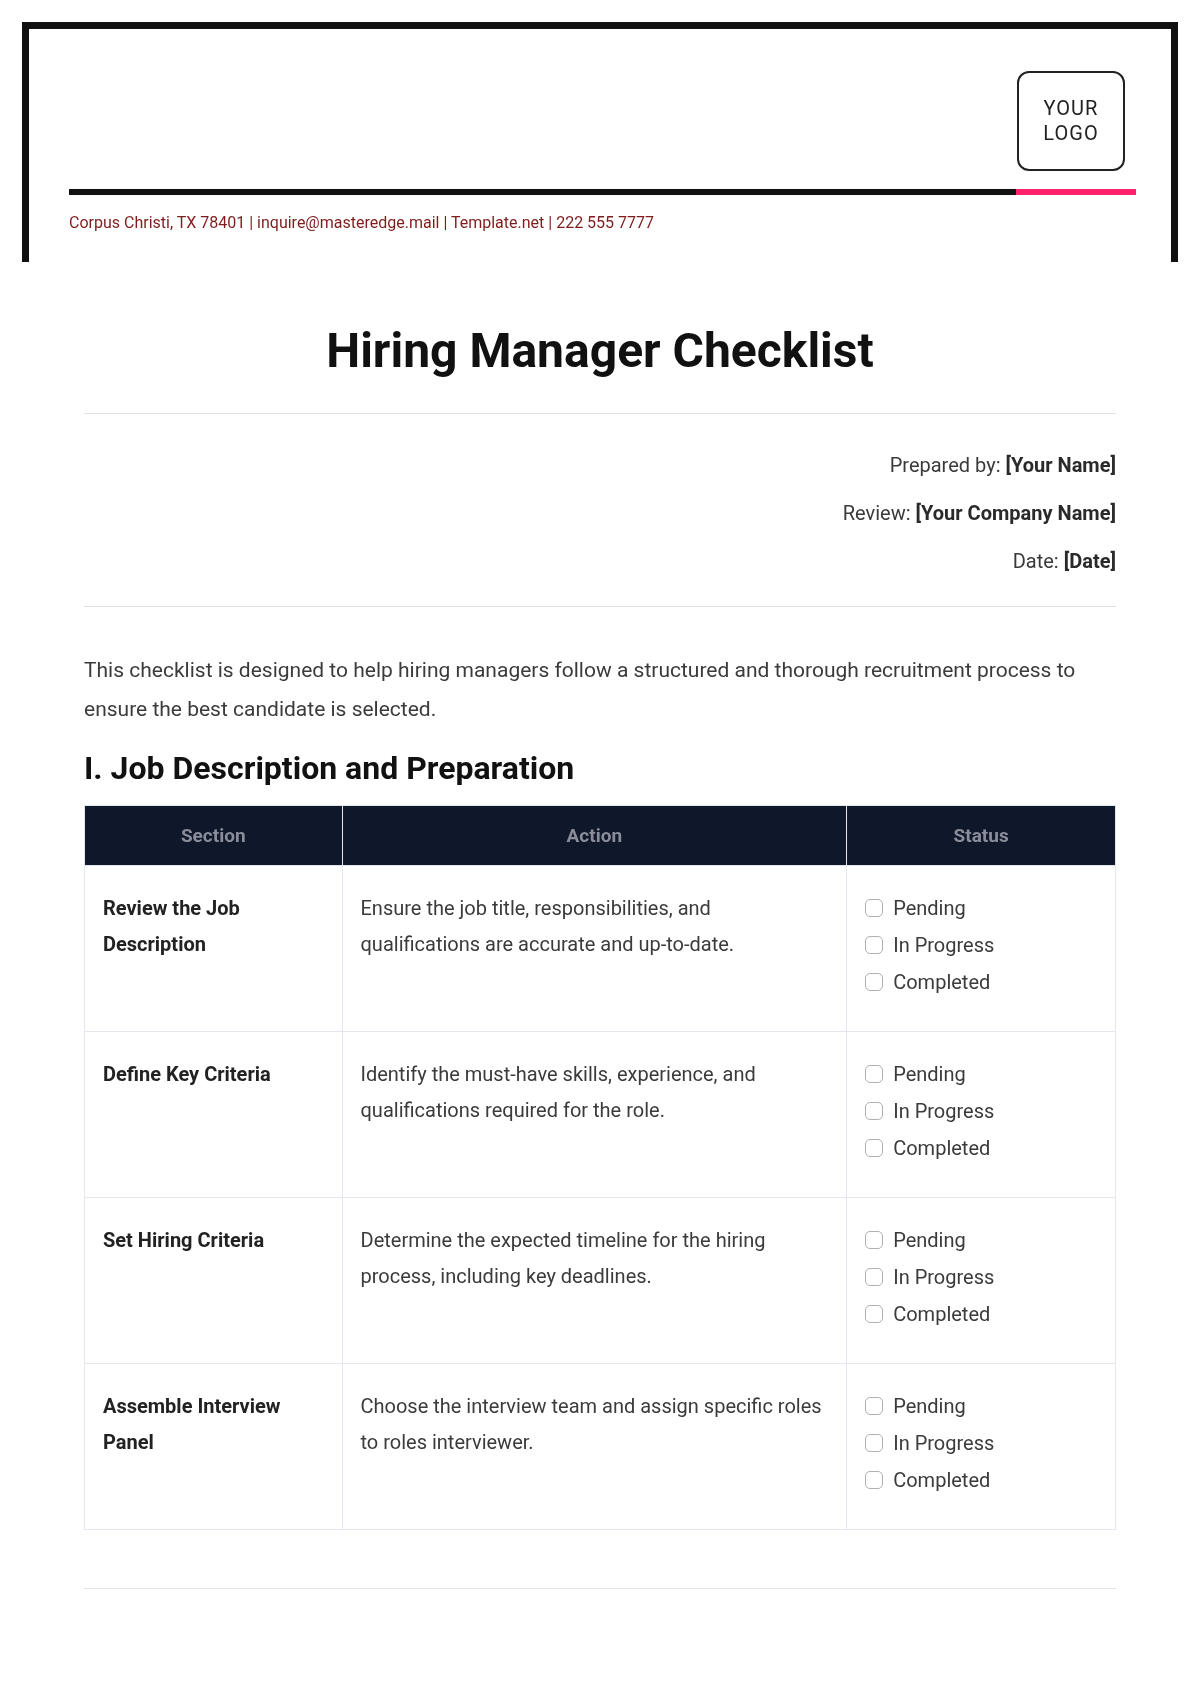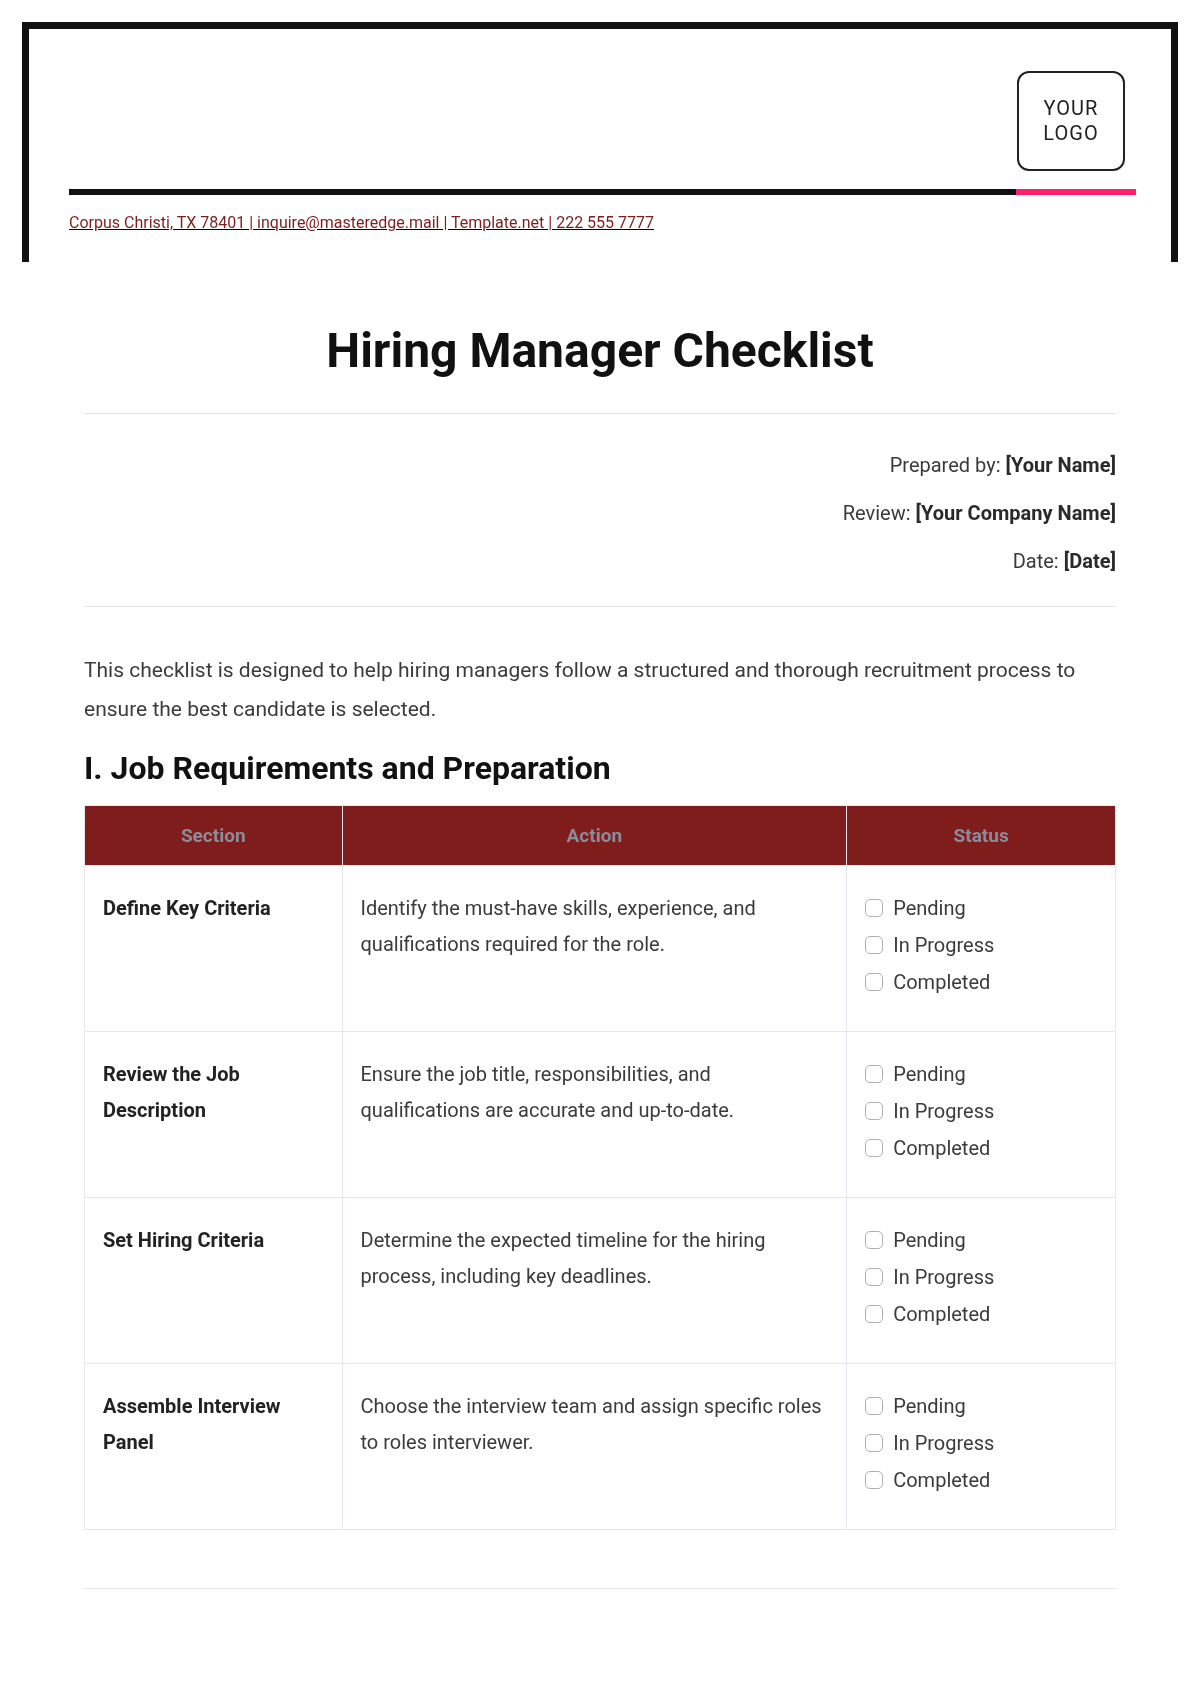--- a/index.html
+++ b/index.html
@@ -9,21 +9,20 @@
     width: 1200px;
     min-height: 1701px;
     padding: 22px;
   }
   .outer-frame {
     border: 7px solid #111;
     border-bottom: none;
     padding: 38px 35px 0 40px;
     position: relative;
     min-height: 240px;
-    text-decoration: underline;
   }
   .logo-box {
     position: absolute;
     top: 42px;
     right: 46px;
     width: 108px;
     height: 100px;
     border: 2px solid #222;
     border-radius: 12px;
     display: flex;
@@ -100,21 +99,21 @@
   }
   table.checklist {
     width: 100%;
     border-collapse: separate;
     border-spacing: 0;
     font-size: 20px;
     color: #2f2f2f;
     border: 1px solid #e5e7ef;
   }
   table.checklist th {
-    background: #7f1d1d;
+    background: #0f172a;
     color: #8a8d99;
     font-weight: 700;
     font-size: 19px;
     text-align: center;
     padding: 18px 14px;
     border-right: 1px solid #e5e7ef;
     border-bottom: 1px solid #e5e7ef;
   }
   table.checklist th:last-child { border-right: none; }
   table.checklist td {
@@ -177,52 +176,52 @@
     </div>
     <div class="meta-row">
       <span class="label">Date: </span><span class="value">[Date]</span>
     </div>
   </div>
 
   <hr class="hr">
 
   <p class="intro">This checklist is designed to help hiring managers follow a structured and thorough recruitment process to ensure the best candidate is selected.</p>
 
-  <h2 class="section-heading">I. Job Requirements and Preparation</h2>
+  <h2 class="section-heading">I. Job Description and Preparation</h2>
 
   <table class="checklist">
     <thead>
       <tr>
         <th>Section</th>
         <th>Action</th>
         <th>Status</th>
       </tr>
     </thead>
     <tbody>
       <tr>
+        <td class="col-section">Review the Job Description</td>
+        <td class="col-action">Ensure the job title, responsibilities, and qualifications are accurate and up-to-date.</td>
+        <td class="col-status">
+          <div class="status-item">
+              <span class="cb"></span>
+              <span>Pending</span>
+            </div>
+          <div class="status-item">
+              <span class="cb"></span>
+              <span>In Progress</span>
+            </div>
+          <div class="status-item">
+              <span class="cb"></span>
+              <span>Completed</span>
+            </div>
+        </td>
+      </tr>
+      <tr>
         <td class="col-section">Define Key Criteria</td>
         <td class="col-action">Identify the must-have skills, experience, and qualifications required for the role.</td>
-        <td class="col-status">
-          <div class="status-item">
-              <span class="cb"></span>
-              <span>Pending</span>
-            </div>
-          <div class="status-item">
-              <span class="cb"></span>
-              <span>In Progress</span>
-            </div>
-          <div class="status-item">
-              <span class="cb"></span>
-              <span>Completed</span>
-            </div>
-        </td>
-      </tr>
-      <tr>
-        <td class="col-section">Review the Job Description</td>
-        <td class="col-action">Ensure the job title, responsibilities, and qualifications are accurate and up-to-date.</td>
         <td class="col-status">
           <div class="status-item">
               <span class="cb"></span>
               <span>Pending</span>
             </div>
           <div class="status-item">
               <span class="cb"></span>
               <span>In Progress</span>
             </div>
           <div class="status-item">

